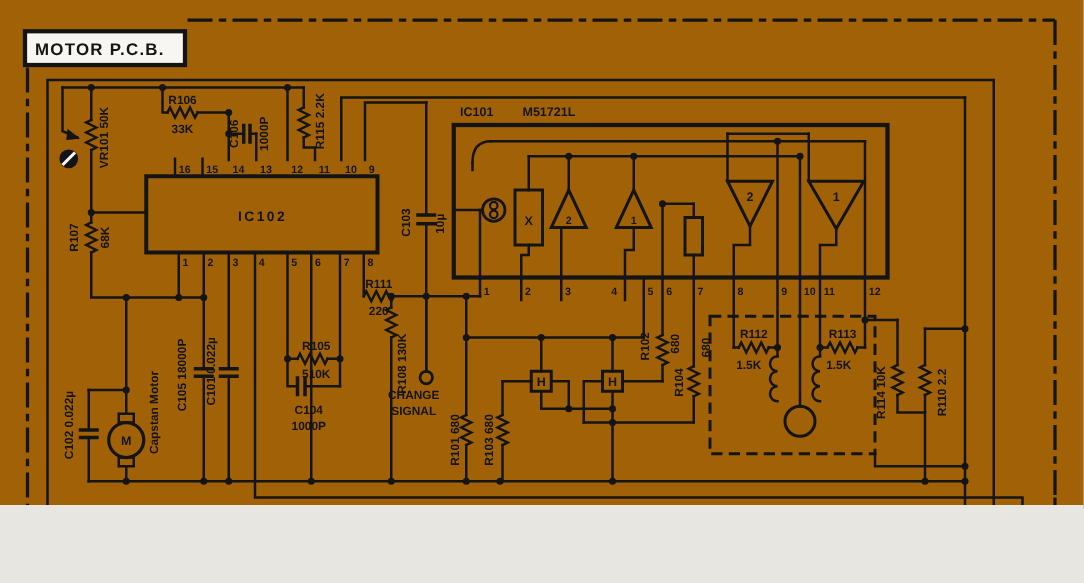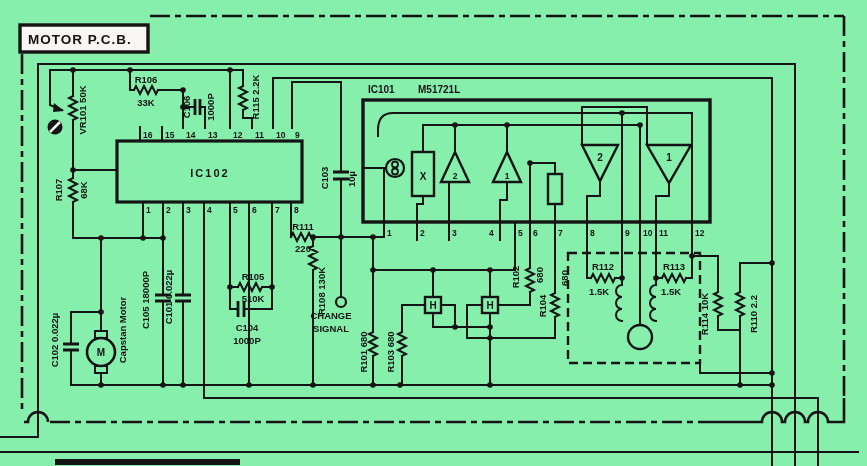--- a/index.html
+++ b/index.html
@@ -1,16 +1,16 @@
 <!DOCTYPE html>
 <html><head>
 <meta charset="utf-8">
 <style>
   html,body{margin:0;padding:0;background:#e8e6e0;}
-  .stage{position:relative;width:867px;height:466px;background:#86efac;overflow:hidden;
+  .stage{position:relative;width:867px;height:404px;background:#a16207;overflow:hidden;
          font-family:"Liberation Sans",sans-serif;}
   svg{position:absolute;left:0;top:0;}
   .t  {font:bold 9.5px "Liberation Sans",sans-serif;fill:#141414;}
   .tp {font:bold 8.5px "Liberation Sans",sans-serif;fill:#141414;}
   .th {font:bold 11px "Liberation Sans",sans-serif;fill:#141414;letter-spacing:2px;}
   .ti {font:bold 13.5px "Liberation Sans",sans-serif;fill:#141414;letter-spacing:1px;}
   .tm {font:bold 10px "Liberation Sans",sans-serif;fill:#141414;}
 </style>
 </head>
 <body>

